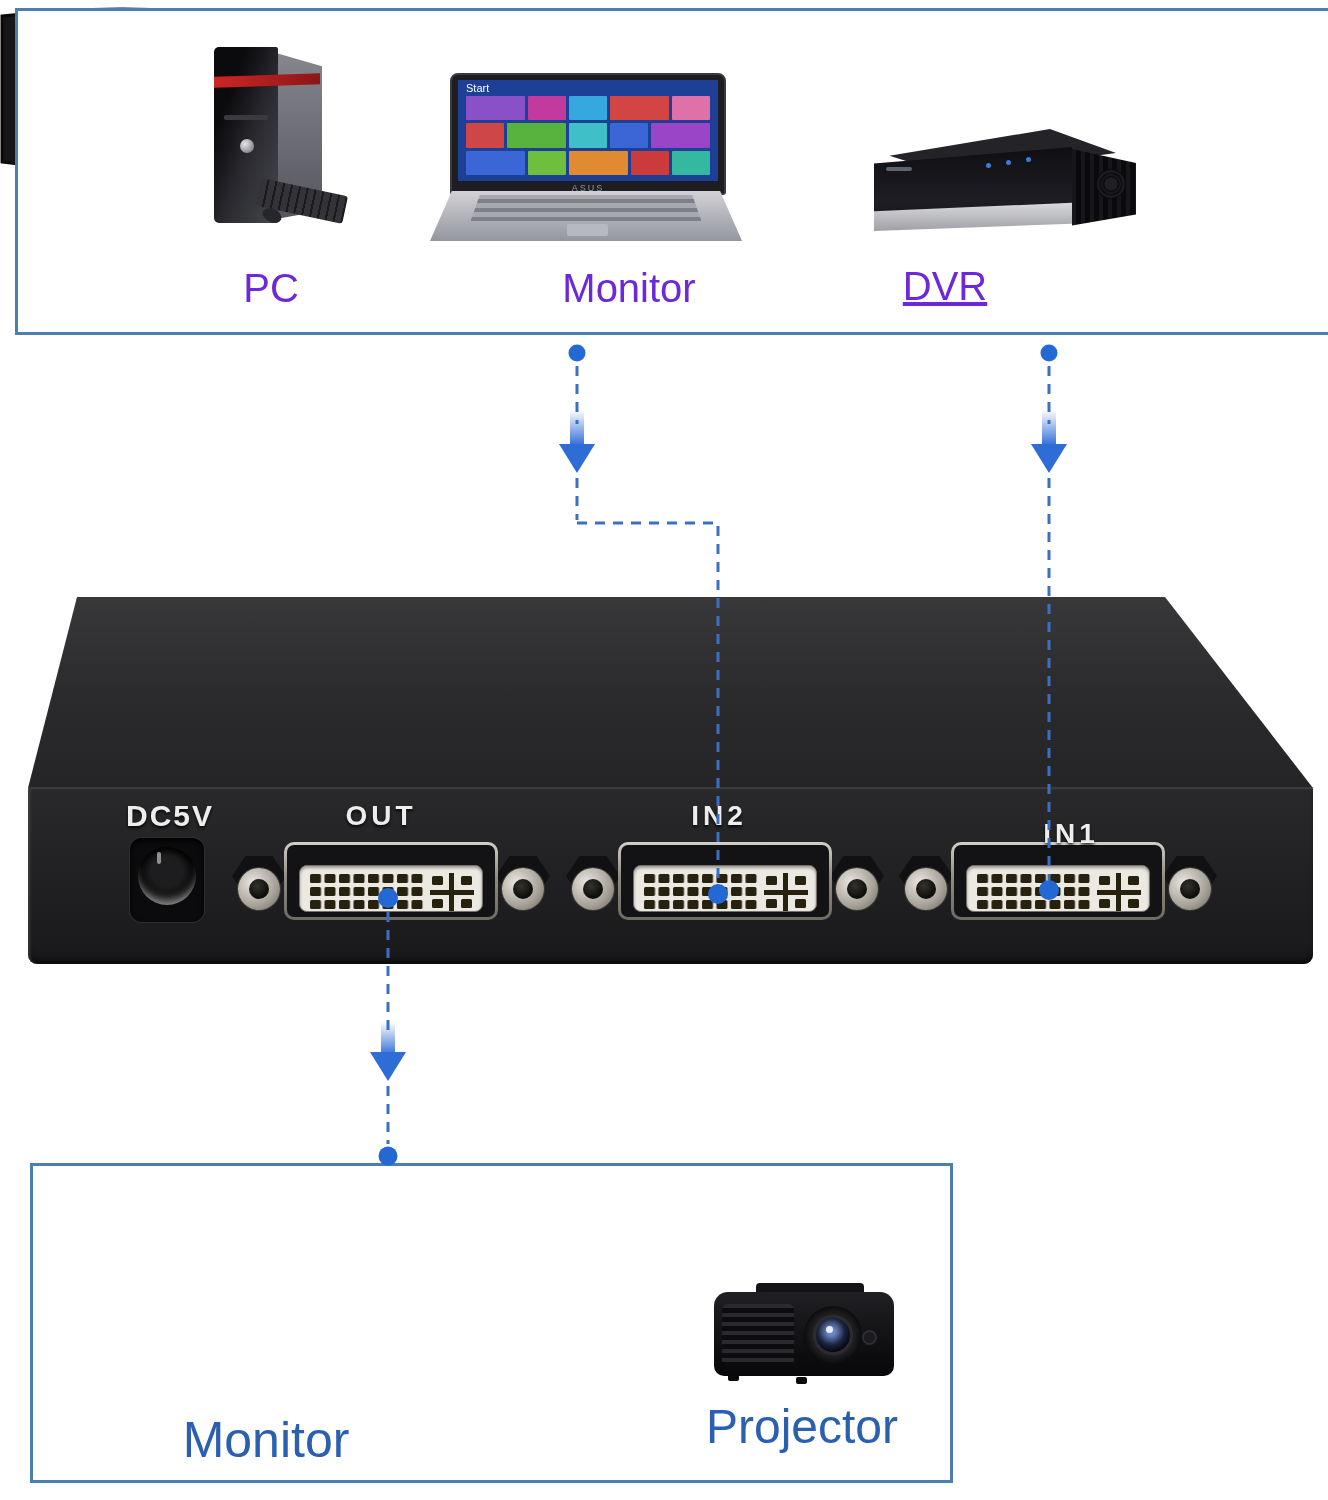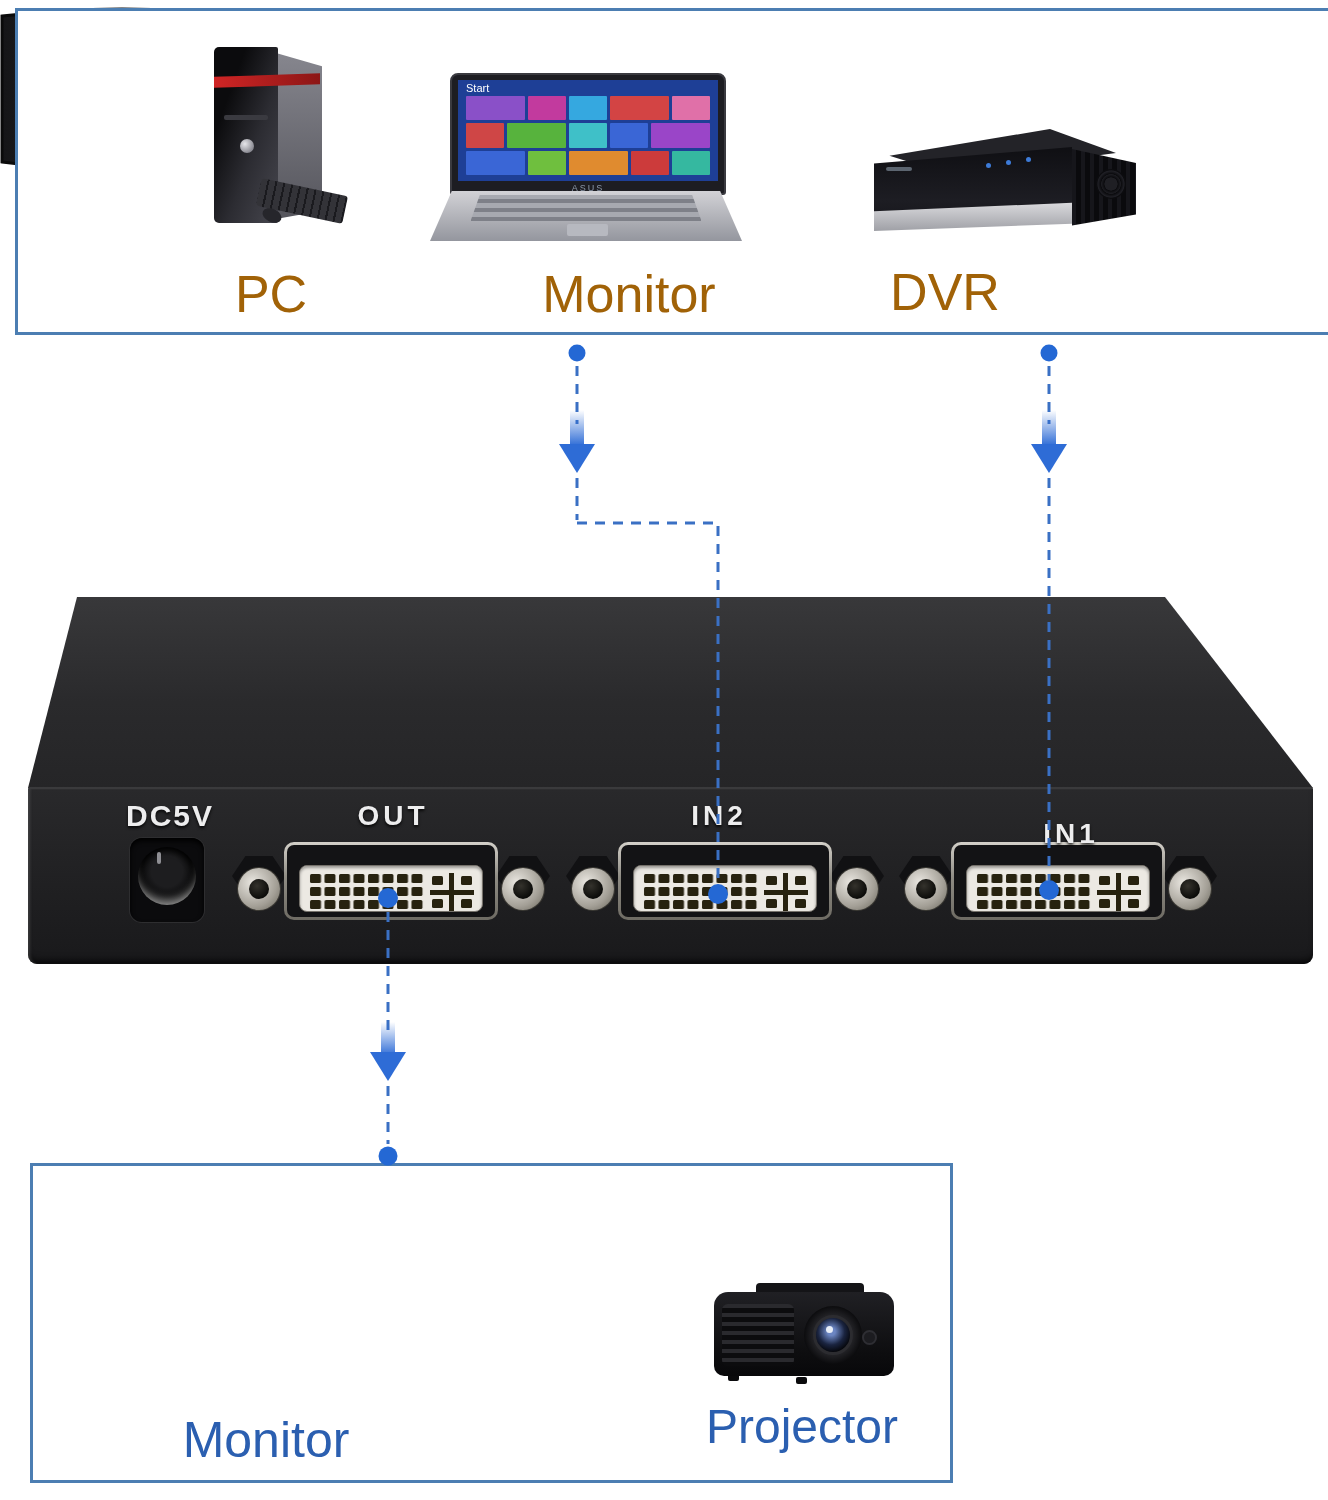--- a/index.html
+++ b/index.html
@@ -6,25 +6,25 @@
   .stage{position:relative;width:1328px;height:1500px;background:#fff;overflow:hidden;
          font-family:"Liberation Sans",sans-serif;}
   .abs{position:absolute;}
 
   
   .conn-box{position:absolute;border:3px solid #4c7eb2;background:#fff;z-index:1;}
   .box-sources{left:15px;top:8px;width:1279px;height:321px;padding-left:34px;}
   .box-outputs{left:30px;top:1163px;width:917px;height:314px;}
 
   
-  .blue-label{position:absolute;transform:translateX(-50%);color:#a16207;
-              font-size:52px;line-height:1.05;white-space:nowrap;z-index:10;}
+  .blue-label{position:absolute;transform:translateX(-50%);color:#6d28d9;
+              font-size:40px;line-height:1.05;white-space:nowrap;z-index:10;}
   .lbl-pc{left:253px;top:256px;}
   .lbl-laptop{left:611px;top:256px;}
-  .lbl-dvr{left:927px;top:254px;}
+  .lbl-dvr{left:927px;top:254px;text-decoration:underline;}
   .out-label{color:#2b5fb0;}
   .lbl-monitor{left:266px;top:1414px;font-size:50px;}
   .lbl-projector{left:802px;top:1402px;font-size:48px;}
 
   
   .pc-side{left:258px;top:42px;width:46px;height:166px;
            clip-path:polygon(0 0,100% 8%,100% 95%,0 100%);
            background:linear-gradient(180deg,#86868e,#55555c);z-index:2;}
   .pc-front{left:196px;top:36px;width:64px;height:176px;border-radius:5px 2px 2px 5px;
             background:linear-gradient(110deg,#0b0b0d 25%,#2c2c32 60%,#47474f);z-index:3;}
@@ -85,21 +85,21 @@
       clip-path:polygon(49px 0,1137px 0,1285px 100%,0 100%);
       background:linear-gradient(180deg,#38383a,#2a2a2c 55%,#252527);}
   .dev-front{left:28px;top:787px;width:1285px;height:175px;z-index:5;
       border-radius:2px 2px 9px 9px;border-top:2px solid #3a3a3c;
       background:linear-gradient(180deg,#29292b,#202022 55%,#19191b);
       box-shadow:inset 3px 0 3px -1px rgba(255,255,255,.14),inset 0 -7px 9px -5px #000;}
   .dev-label{position:absolute;transform:translateX(-50%);color:#ededee;z-index:7;
              font-weight:bold;font-size:28px;letter-spacing:4px;
              text-shadow:0 2px 3px rgba(0,0,0,.8);white-space:nowrap;}
   .lbl-dc5v{left:170px;top:799px;font-size:30px;letter-spacing:2px;}
-  .lbl-out{left:393px;top:800px;}
+  .lbl-out{left:381px;top:800px;}
   .lbl-in2{left:719px;top:800px;}
   .lbl-in1{left:1071px;top:802px;margin-top:16px;}
 
   
   .jack{left:130px;top:838px;width:74px;height:84px;border-radius:12px;z-index:6;
         background:#0b0b0d;box-shadow:0 0 0 1px #2e2e30,inset 0 3px 5px #000;}
   .jack-hole{position:absolute;left:8px;top:9px;width:58px;height:58px;border-radius:50%;
         background:radial-gradient(circle at 50% 42%,#1d1d1f 35%,#000 72%);
         box-shadow:inset 0 -9px 9px -4px rgba(255,255,255,.55),inset 0 3px 6px #000;}
   .jack-pin{position:absolute;left:27px;top:14px;width:4px;height:12px;border-radius:2px;background:#8f8f94;}

